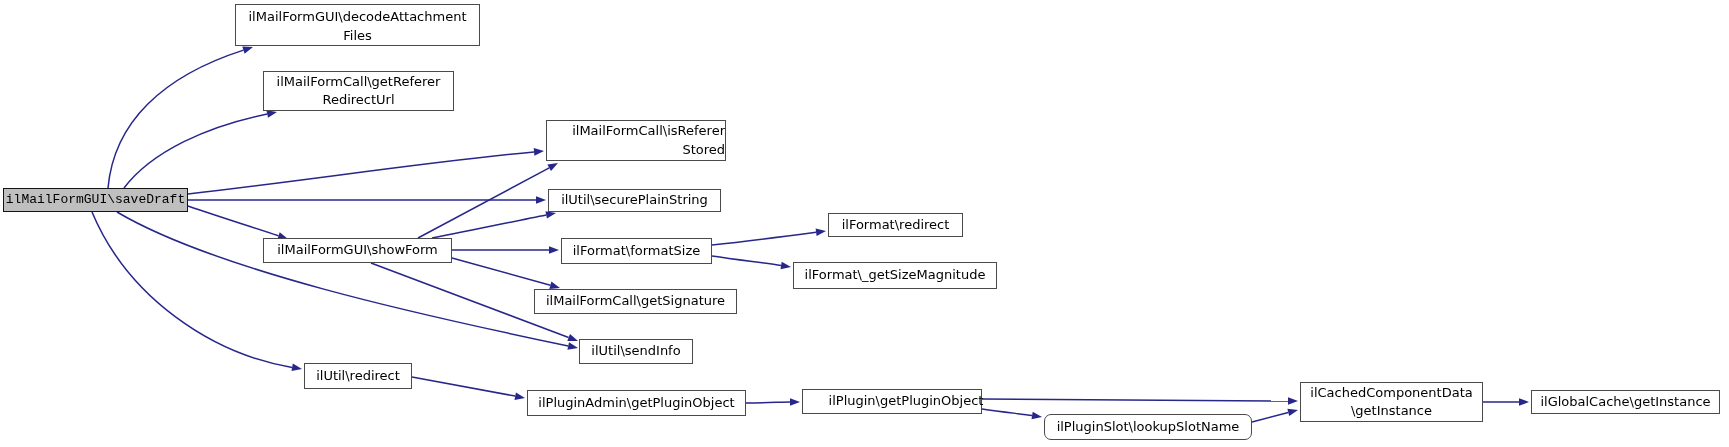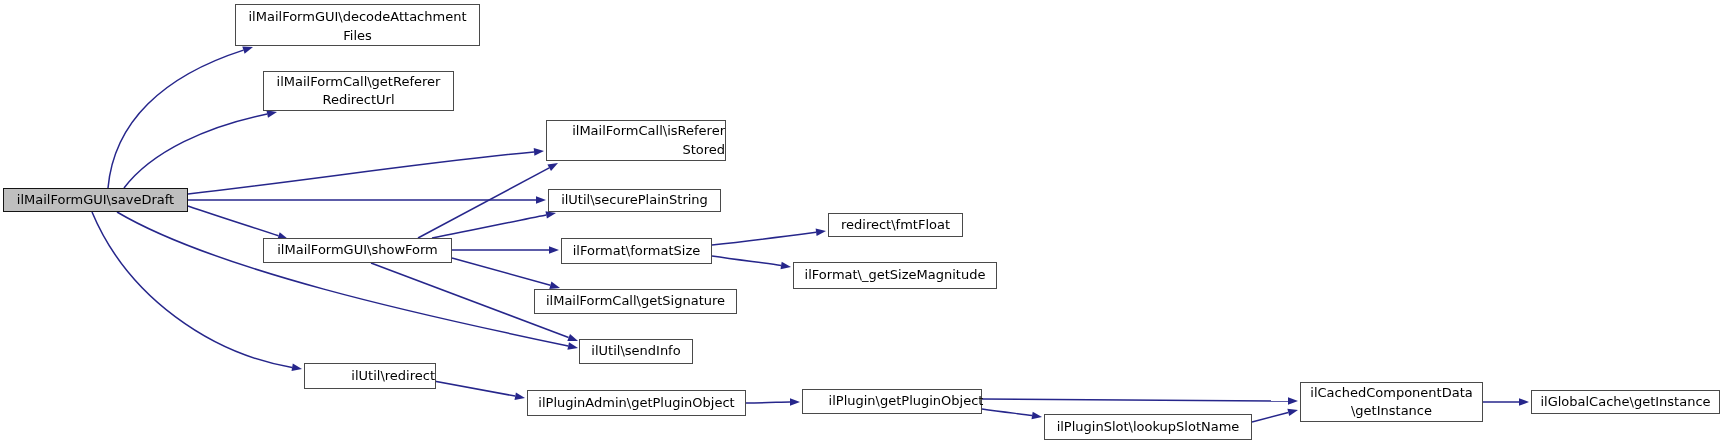--- a/index.html
+++ b/index.html
@@ -34,20 +34,21 @@
     font-size: 13px;
     line-height: 18.5px;
     color: #000000;
     white-space: nowrap;
     cursor: pointer;
   }
   .node.main {
     background: #bfbfbf;
     border-color: #141414;
     cursor: default;
+    font-family: Liberation Mono, monospace;
   }
   .node .lbl { display: block; }
 </style>
 </head>
 <body>
 
 <div id="graph" style="width: 1729px; height: 447px; background: rgb(255, 255, 255);">
   <svg id="edges" xmlns="http://www.w3.org/2000/svg" width="1729" height="447">
       <path d="M 108 188 C 114 122, 163 76, 243.5 50.1" fill="none" stroke="#26268b" stroke-width="1.5"></path>
       <polygon points="253,47 244.6,53.7 242.3,46.5" fill="#26268b"></polygon>
@@ -108,41 +109,41 @@
     <div class="node" style="left: 548px; top: 189px; width: 173px; height: 23px;">
       <span class="lbl">ilUtil\securePlainString</span>
     </div>
     <div class="node" style="left: 263px; top: 238px; width: 189px; height: 25px;">
       <span class="lbl">ilMailFormGUI\showForm</span>
     </div>
     <div class="node" style="left: 561px; top: 238px; width: 151px; height: 26px;">
       <span class="lbl">ilFormat\formatSize</span>
     </div>
     <div class="node" style="left: 828px; top: 213px; width: 135px; height: 24px;">
-      <span class="lbl">redirect\fmtFloat</span>
+      <span class="lbl">ilFormat\redirect</span>
     </div>
     <div class="node" style="left: 793px; top: 262px; width: 204px; height: 27px; justify-content: center;">
       <span class="lbl">ilFormat\_getSizeMagnitude</span>
     </div>
     <div class="node" style="left: 534px; top: 289px; width: 203px; height: 25px;">
       <span class="lbl">ilMailFormCall\getSignature</span>
     </div>
     <div class="node" style="left: 579px; top: 339px; width: 114px; height: 25px;">
       <span class="lbl">ilUtil\sendInfo</span>
     </div>
-    <div class="node" style="left: 304px; top: 363px; width: 132px; height: 26px; align-items: flex-end;">
+    <div class="node" style="left: 304px; top: 363px; width: 108px; height: 26px;">
       <span class="lbl">ilUtil\redirect</span>
     </div>
     <div class="node" style="left: 527px; top: 390px; width: 219px; height: 26px;">
       <span class="lbl">ilPluginAdmin\getPluginObject</span>
     </div>
     <div class="node" style="left: 802px; top: 389px; width: 180px; height: 25px; padding-left: 28px;">
       <span class="lbl">ilPlugin\getPluginObject</span>
     </div>
-    <div class="node" style="left: 1044px; top: 414px; width: 208px; height: 26px;">
+    <div class="node" style="left: 1044px; top: 414px; width: 208px; height: 26px; border-radius: 7px;">
       <span class="lbl">ilPluginSlot\lookupSlotName</span>
     </div>
     <div class="node" style="left: 1531px; top: 390px; width: 189px; height: 24px;">
       <span class="lbl">ilGlobalCache\getInstance</span>
     </div>
     <div class="node" style="left: 1300px; top: 382px; width: 183px; height: 40px;">
       <span class="lbl">ilCachedComponentData</span>
       <span class="lbl">\getInstance</span>
     </div>
   </div>

